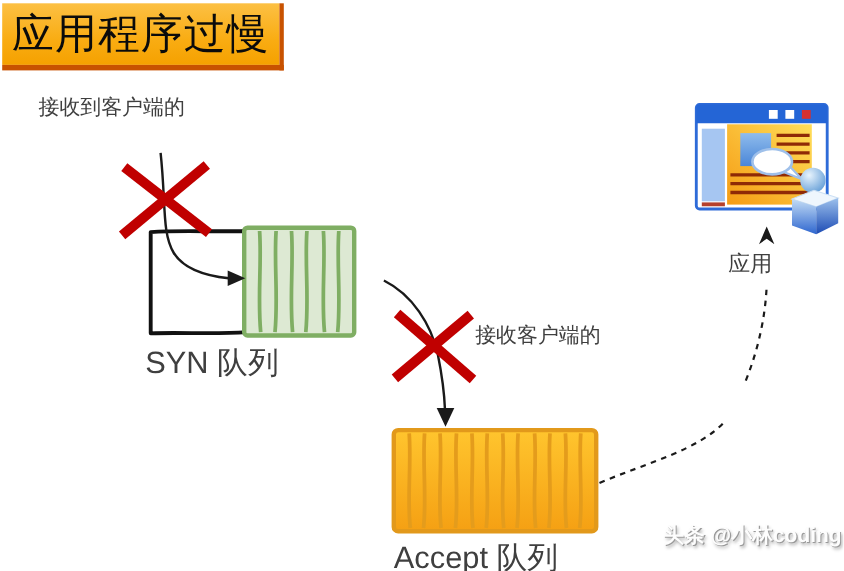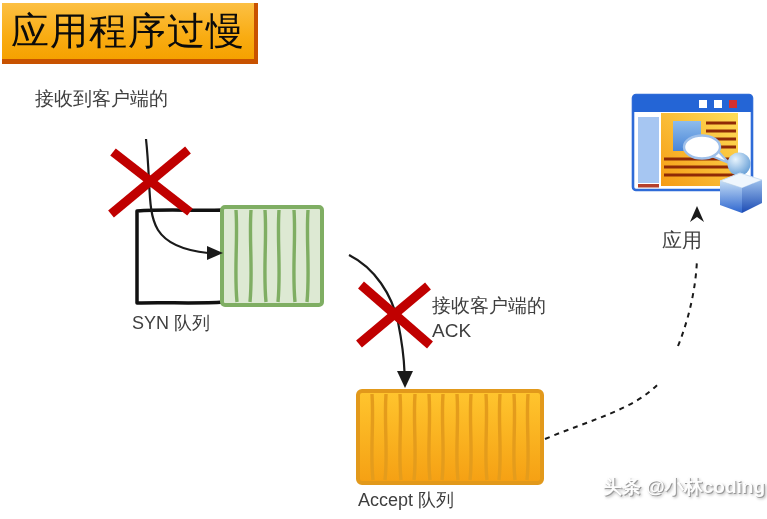--- a/index.html
+++ b/index.html
@@ -13,21 +13,21 @@
     border-right:4px solid #C85200;border-bottom:5px solid #C85200;
     display:flex;align-items:center;justify-content:center;
   }
   .banner span{font-size:38px;font-weight:normal;color:#0b0b0b;letter-spacing:1px;white-space:nowrap;}
   svg.canvas{position:absolute;left:0;top:0;}
   .lbl{
     position:absolute;color:#3F3F3F;text-align:left;line-height:1.32;
     font-size:19px;white-space:nowrap;
   }
   .lbl .l2{display:block;}
-  .lbl-queue{font-size:18px;}
+  .lbl-queue{font-size:28px;}
   .watermark{
     position:absolute;left:560px;top:474px;width:205px;
     font-size:19px;font-weight:bold;color:#fdfdfd;text-align:right;white-space:nowrap;
     text-shadow:1px 1px 0 #9a9a9a, 2px 2px 3px #b5b5b5;
   }
 </style>
 </head>
 <body>
 
 <div class="stage">
@@ -158,21 +158,20 @@
   </svg>
 
   <div class="lbl" style="left:35px;top:86px;width:205px;">
     <span>接收到客户端的</span>
   </div>
 
   <div class="lbl lbl-queue" style="left:132px;top:312px;width:192px;">SYN 队列</div>
 
   <div class="lbl" style="left:432px;top:293px;width:168px;">
     <span>接收客户端的</span>
-    <span class="l2">ACK</span>
   </div>
 
   <div class="lbl lbl-queue" style="left:358px;top:489px;width:188px;">Accept 队列</div>
 
 
   <div class="lbl" style="left:662px;top:227px;width:72px;font-size:20px;">应用</div>
 
   <div class="watermark">头条 @小林coding</div>
 </div>
 

